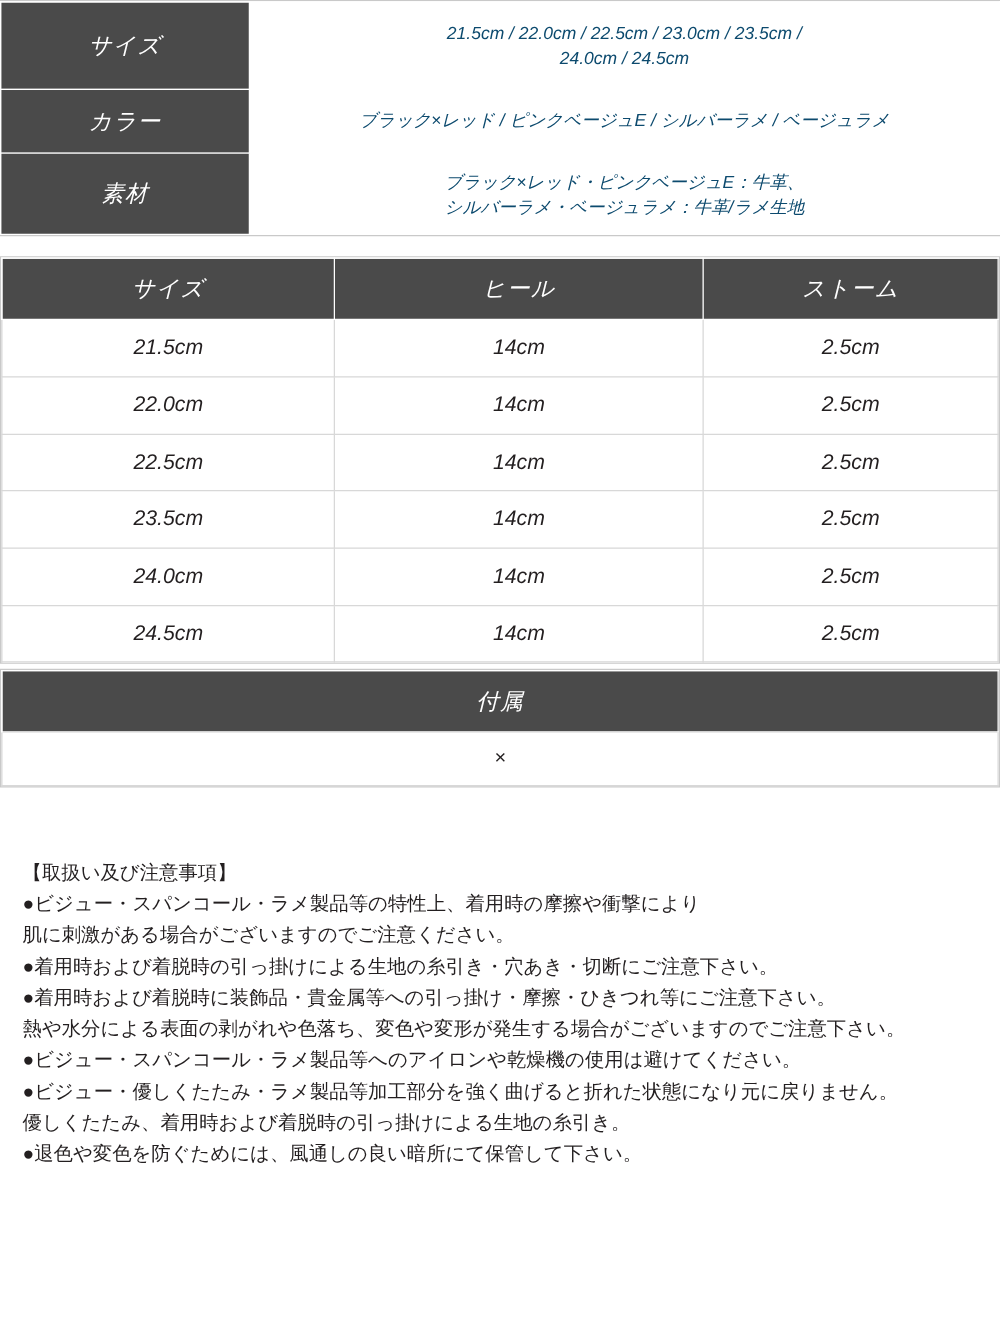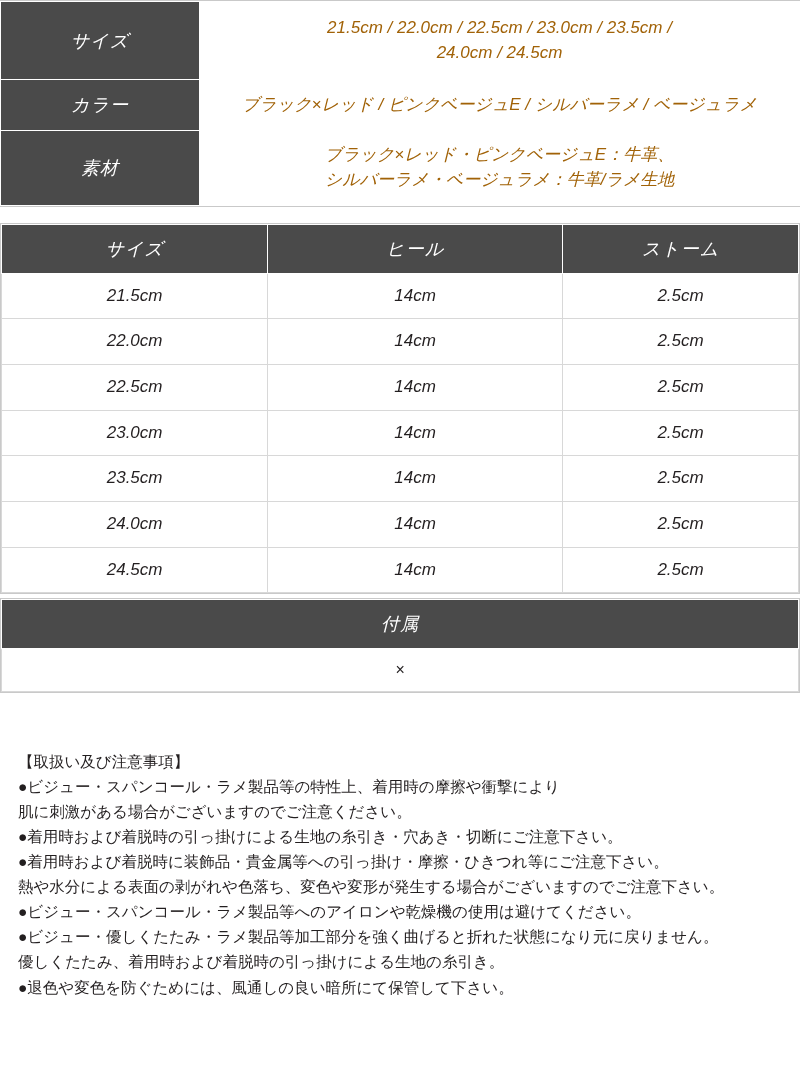--- a/index.html
+++ b/index.html
@@ -45,23 +45,23 @@
     width: 190px;
     background: #4a4a4a;
     color: #ffffff;
     text-align: center;
     font-size: 18px;
     letter-spacing: 1px;
     padding: 12px 4px;
   }
   .spec-table .val {
     background: #ffffff;
-    color: #a16207;
-    text-align: center;
-    font-size: 17px;
+    color: #0c4a6e;
+    text-align: center;
+    font-size: 14px;
     padding: 12px 10px;
     border-left: 1px solid #ffffff;
   }
   .spec-table tr:nth-child(1) .val { padding: 14px 10px; }
 
   .spec-wrap {
     border: 1px solid #c9c9c9;
     border-left: none;
     border-right: none;
   }
@@ -175,25 +175,20 @@
           <td>14cm</td>
           <td>2.5cm</td>
         </tr>
         <tr>
           <td>22.0cm</td>
           <td>14cm</td>
           <td>2.5cm</td>
         </tr>
         <tr>
           <td>22.5cm</td>
-          <td>14cm</td>
-          <td>2.5cm</td>
-        </tr>
-        <tr>
-          <td>23.0cm</td>
           <td>14cm</td>
           <td>2.5cm</td>
         </tr>
         <tr>
           <td>23.5cm</td>
           <td>14cm</td>
           <td>2.5cm</td>
         </tr>
         <tr>
           <td>24.0cm</td>

